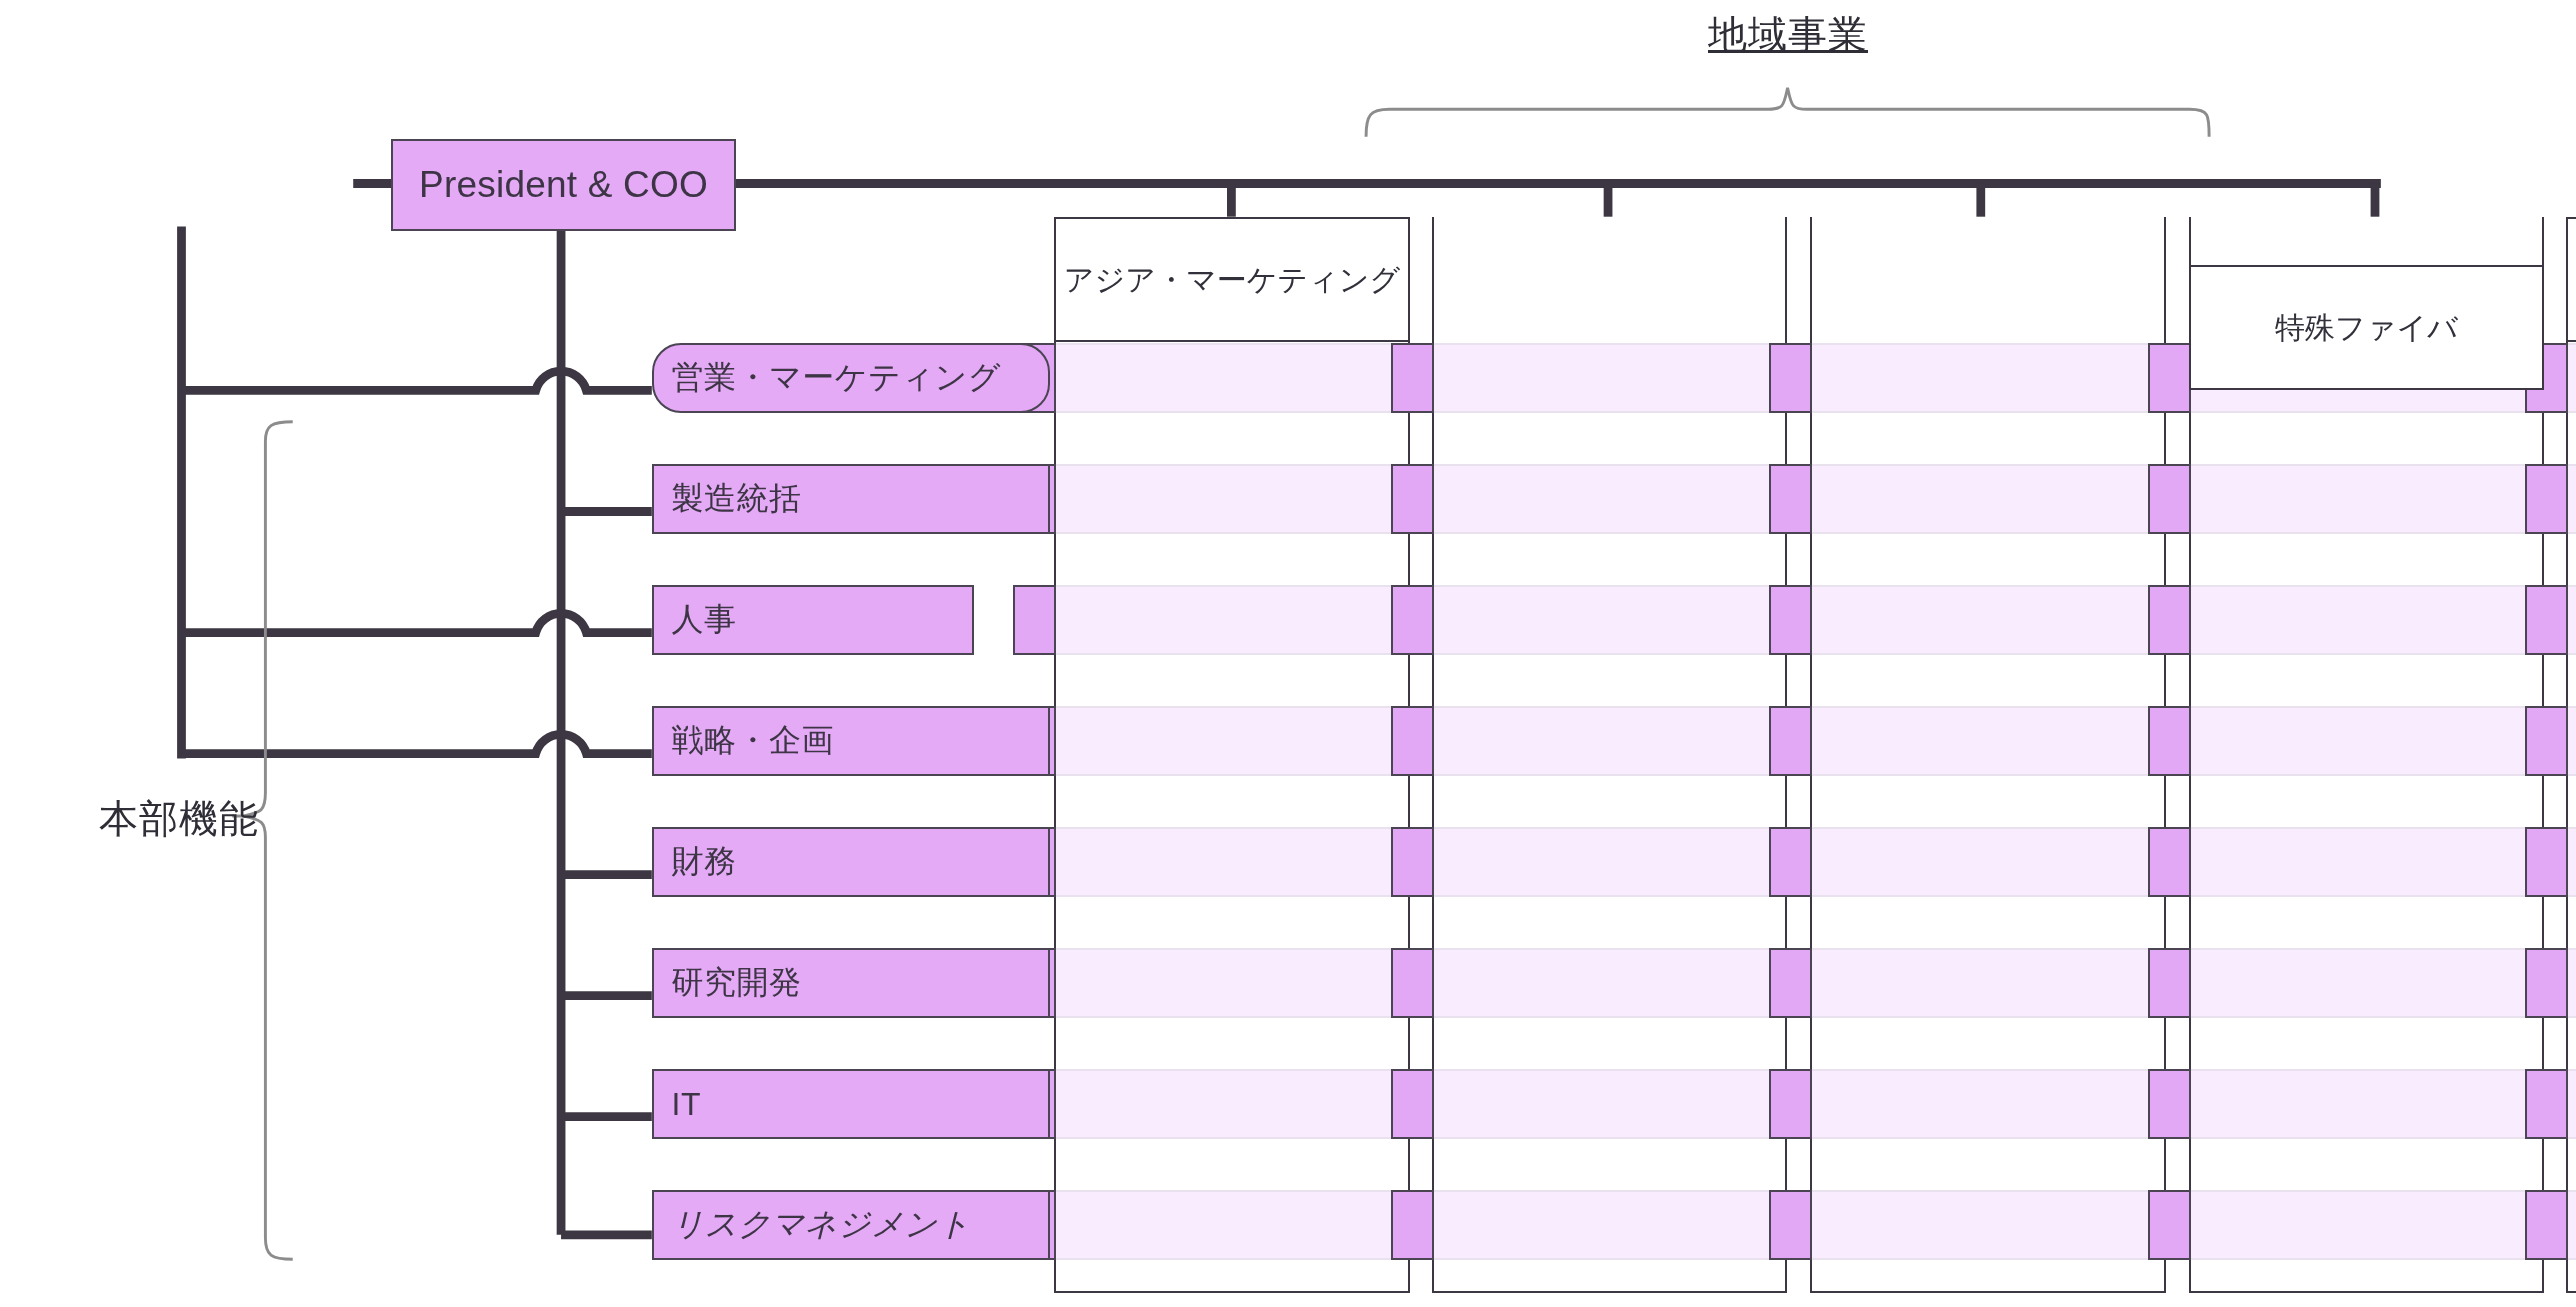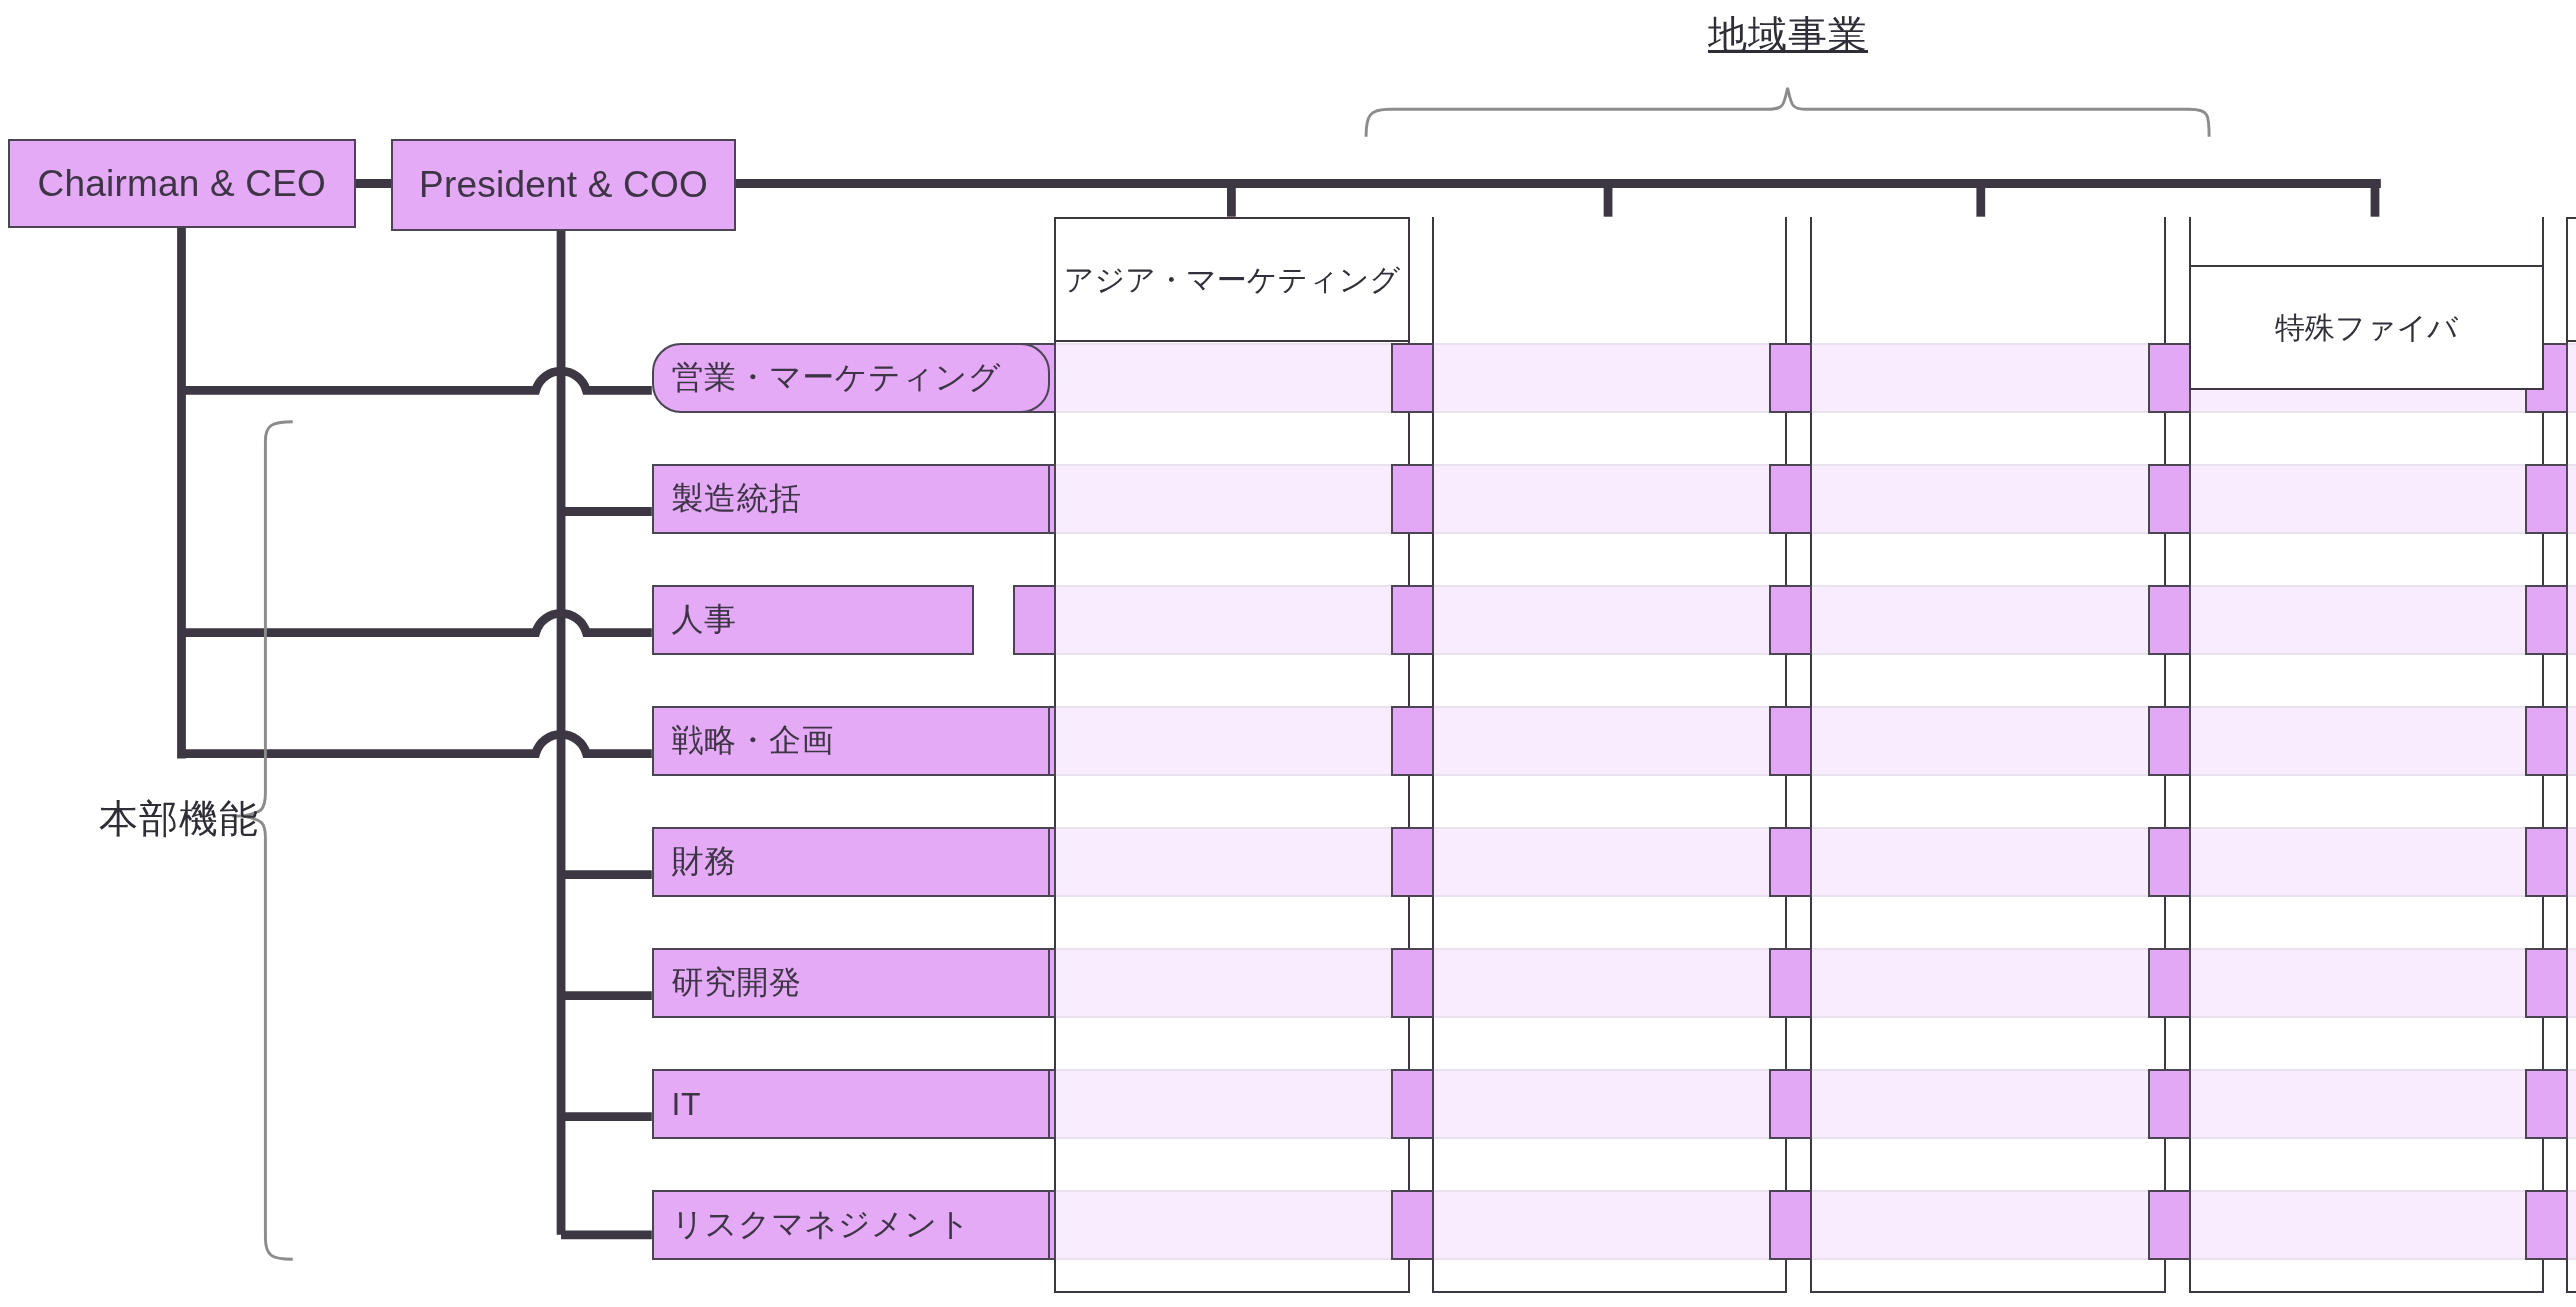--- a/index.html
+++ b/index.html
@@ -243,23 +243,20 @@
   <div class="region-head" style="left:1054px;top:217px;width:356px;height:125px;">
     <span>アジア・マーケティング</span>
   </div>
   <div class="region-head" style="left:2189px;top:217px;width:355px;height:125px;margin-top:48px;">
     <span>特殊ファイバ</span>
   </div>
   <div class="region-head" style="left:2566px;top:217px;width:355px;height:125px;">
     <span></span>
   </div>
 
-  <div class="node-box exec-box" style="left:7.8px;top:139px;width:348px;height:89px;">
-    <span>Chairman &amp; CEO</span>
-  </div>
   <div class="node-box exec-box" style="left:391px;top:139px;width:345px;height:92px;">
     <span>President &amp; COO</span>
   </div>
 
   <div id="function-boxes">
       <div class="node-box func-box" style="left: 652px; top: 343px; width: 398px; height: 70px; z-index: 5; border-radius: 29px;">
         <span>営業・マーケティング</span>
       </div>
       <div class="node-box func-box" style="left: 652px; top: 464px; width: 398px; height: 70px; z-index: 5;">
         <span>製造統括</span>
@@ -272,21 +269,21 @@
       </div>
       <div class="node-box func-box" style="left: 652px; top: 827px; width: 398px; height: 70px; z-index: 5;">
         <span>財務</span>
       </div>
       <div class="node-box func-box" style="left: 652px; top: 948px; width: 398px; height: 70px; z-index: 5;">
         <span>研究開発</span>
       </div>
       <div class="node-box func-box" style="left: 652px; top: 1069px; width: 398px; height: 70px; z-index: 5;">
         <span>IT</span>
       </div>
-      <div class="node-box func-box" style="left: 652px; top: 1190px; width: 398px; height: 70px; z-index: 5;">
+      <div class="node-box func-box" style="left: 652px; top: 1190px; width: 398px; height: 70px; z-index: 5; font-style: italic;">
         <span>リスクマネジメント</span>
       </div>
     </div>
 
   <div class="brace-label" style="left:1788px;top:7.8px;transform:translateX(-50%);text-decoration:underline;">
     <span>地域事業</span>
   </div>
   <div class="brace-label label-left" style="left:0px;top:792px;width:222px;padding-left:37px;">
     <span>本部機能</span>
   </div>

